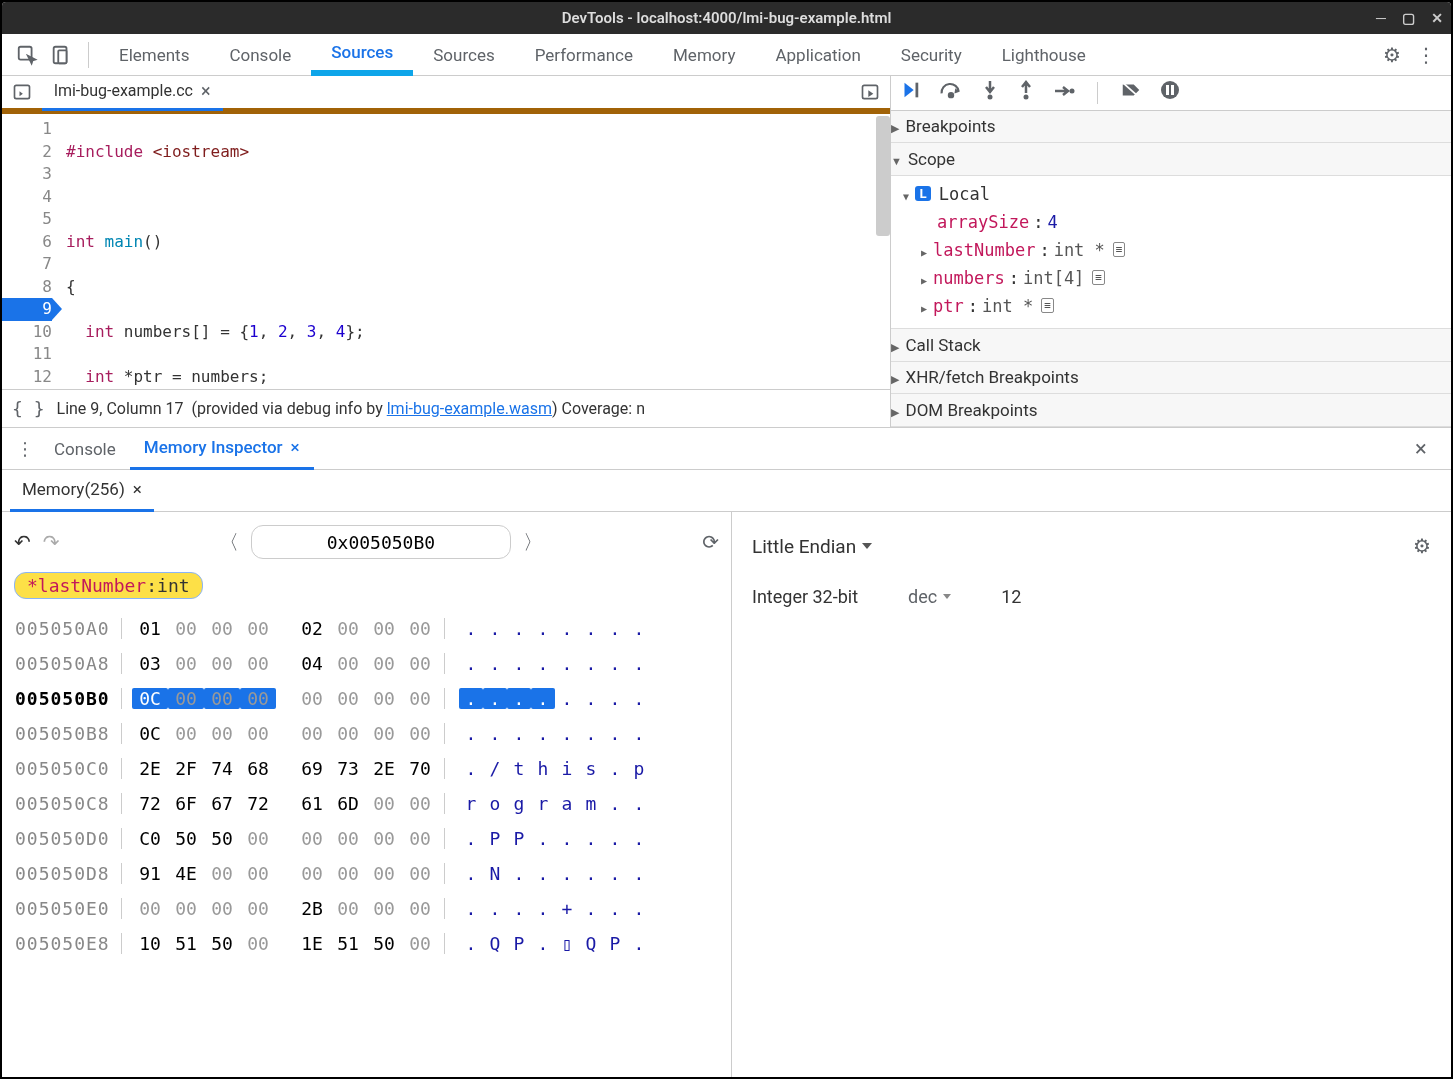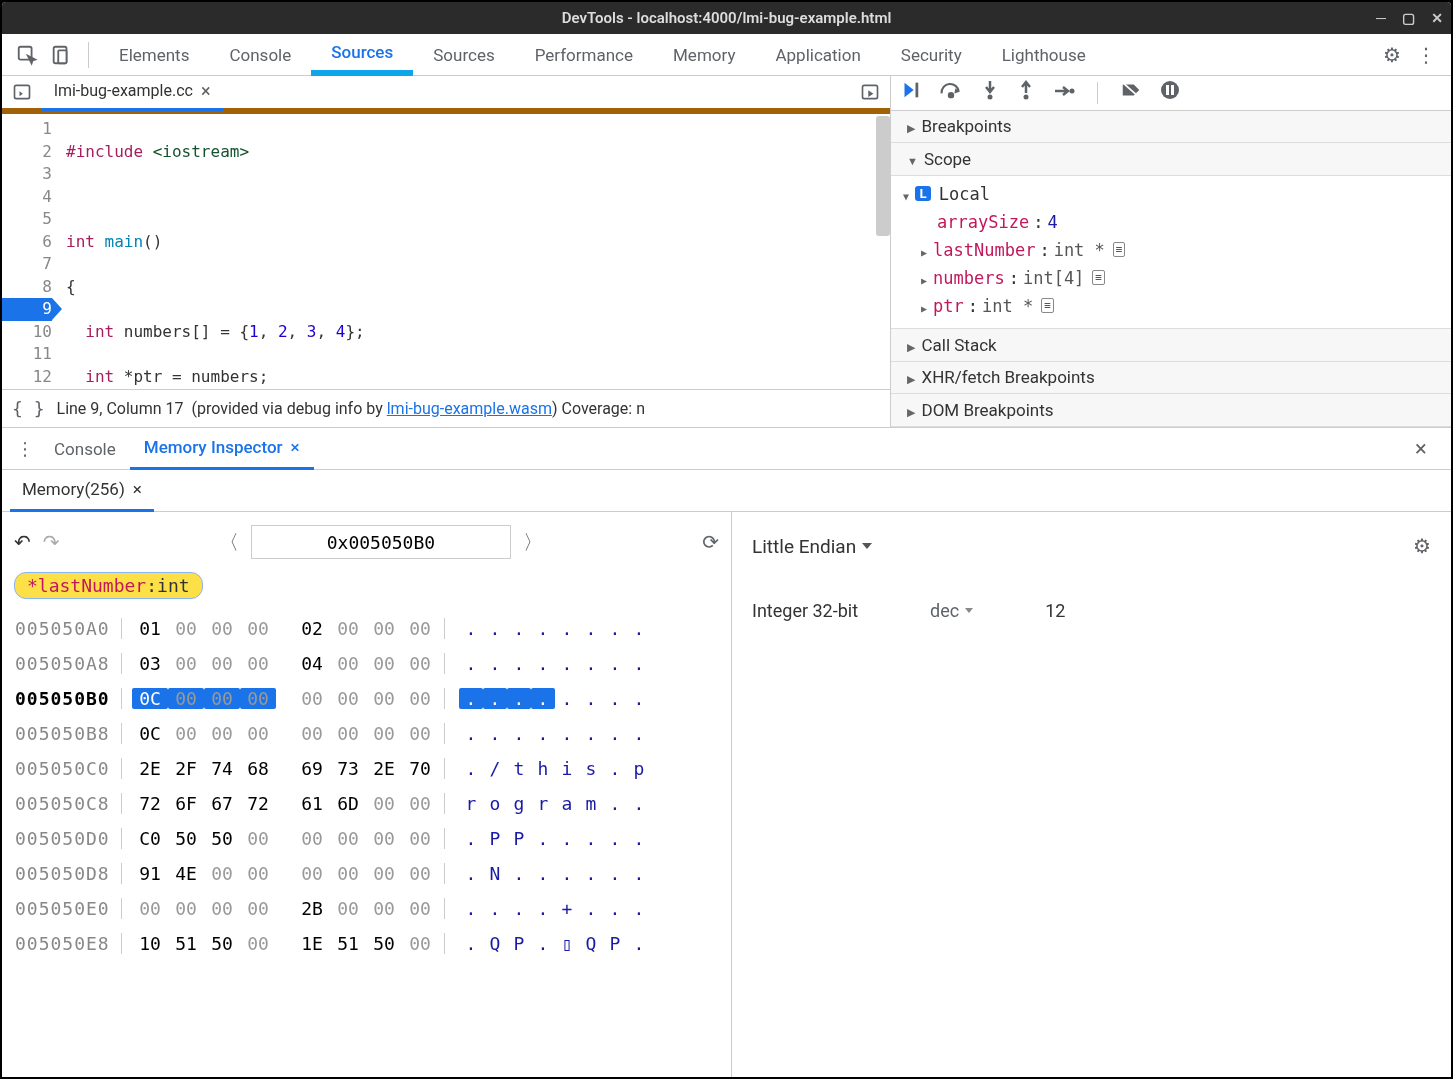--- a/index.html
+++ b/index.html
@@ -24,34 +24,34 @@
 .file-tabs .spacer { flex: 1; }
 .file-tabs .play { width: 40px; display: flex; justify-content: center; color: #5f6368; font-size: 18px; }
 .code-area { flex: 1; display: flex; font-family: "Menlo", "Consolas", monospace; font-size: 16px; overflow: hidden; position: relative; }
 .gutter { width: 58px; text-align: right; padding-right: 8px; color: #888; background: #fff; padding-top: 4px; line-height: 22.5px; }
 .gutter .ln { height: 22.5px; }
 .gutter .ln.active { background: #1a73e8; color: #fff; position: relative; }
 .gutter .ln.active::after { content: ""; position: absolute; right: -10px; top: 0; border-top: 11px solid transparent; border-bottom: 11px solid transparent; border-left: 10px solid #1a73e8; }
 .code-lines { flex: 1; padding-top: 4px; padding-left: 6px; line-height: 22.5px; white-space: pre; }
 .code-lines .line { height: 22.5px; }
 .kw { color: #a71d5d; }
-.inc { color: #14532d; }
+.inc { color: #7f1d1d; }
 .num { color: #1c00cf; }
 .fn { color: #0086b3; }
 .sel { background: #aecbfa; border-radius: 2px; }
 .scroll-thumb { position: absolute; right: 0; top: 2px; width: 14px; height: 120px; background: #ccc; border-radius: 3px; }
 .status-line { height: 38px; display: flex; align-items: center; padding: 0 10px; border-top: 1px solid #ccc; font-size: 16px; color: #333; gap: 12px; overflow: hidden; white-space: nowrap; }
 .status-line .braces { font-family: monospace; font-size: 18px; color: #5f6368; }
 .status-line a { color: #1a73e8; text-decoration: underline; }
 .debug-panel { width: 560px; display: flex; flex-direction: column; }
 .debug-toolbar { height: 38px; display: flex; align-items: center; padding: 0 8px; gap: 18px; border-bottom: 1px solid #ccc; color: #5f6368; }
 .debug-toolbar .dbtn { font-size: 20px; cursor: pointer; }
 .debug-toolbar .resume { color: #1a73e8; }
 .debug-toolbar .vdiv { width: 1px; height: 22px; background: #ccc; margin: 0 4px; }
-.accordion-header { height: 36px; display: flex; align-items: center; padding: 0 16px; border-bottom: 1px solid #ddd; font-size: 17px; background: #f7f7f7; gap: 6px; }
+.accordion-header { height: 36px; display: flex; align-items: center; padding: 0 0; border-bottom: 1px solid #ddd; font-size: 17px; background: #f7f7f7; gap: 6px; }
 .accordion-header.expanded .tri::before { content: "▼"; font-size: 11px; color: #666; }
 .accordion-header.collapsed .tri::before { content: "▶"; font-size: 11px; color: #666; }
 .scope-content { padding: 4px 8px 8px 8px; font-family: monospace; font-size: 17px; border-bottom: 1px solid #ddd; }
 .scope-row { height: 28px; display: flex; align-items: center; gap: 4px; }
 .scope-row .tri-s::before { content: "▶"; font-size: 10px; color: #666; margin-right: 2px; }
 .scope-row.open .tri-s::before { content: "▼"; }
 .local-badge { background: #1a73e8; color: #fff; font-size: 13px; font-weight: bold; padding: 0 4px; border-radius: 3px; margin-right: 4px; }
 .var-name { color: #c2185b; }
 .var-val { color: #555; }
 .var-num { color: #1a1aa6; }
@@ -64,40 +64,40 @@
 .drawer-tabs .close-d { width: 36px; color: #5f6368; font-size: 22px; }
 .memtab-bar { height: 42px; display: flex; align-items: center; border-bottom: 1px solid #ccc; padding-left: 8px; }
 .memtab { height: 42px; display: flex; align-items: center; padding: 0 12px; font-size: 17px; border-bottom: 3px solid #1a73e8; gap: 8px; }
 .memory-body { flex: 1; display: flex; }
 .hex-panel { width: 730px; border-right: 1px solid #ccc; display: flex; flex-direction: column; padding: 10px 12px; }
 .hex-toolbar { height: 40px; display: flex; align-items: center; gap: 12px; margin-bottom: 10px; }
 .hex-toolbar .hbtn { font-size: 20px; color: #5f6368; cursor: pointer; }
 .hex-toolbar .undo { color: #333; }
 .hex-toolbar .redo { color: #aaa; }
 .hex-toolbar .spacer2 { flex: 1; }
-.addr-input { width: 260px; height: 34px; border: 1px solid #ccc; border-radius: 0; text-align: center; font-family: monospace; font-size: 18px; }
+.addr-input { width: 260px; height: 34px; border: 1px solid #ccc; border-radius: 12px; text-align: center; font-family: monospace; font-size: 18px; }
 .highlight-chip { display: inline-flex; align-items: center; border: 1px solid #8ab4f8; background: #fde047; border-radius: 12px; padding: 2px 12px; font-family: monospace; font-size: 18px; margin-bottom: 12px; width: fit-content; }
 .highlight-chip .ptr { color: #c2185b; }
 .highlight-chip .colon { color: #333; }
 .hex-table { font-family: "Menlo", monospace; font-size: 18px; border-left: 1px solid transparent; }
 .hex-row { display: flex; height: 35px; align-items: center; }
 .hex-addr { width: 106px; color: #888; letter-spacing: 1px; }
 .hex-addr.active { color: #000; font-weight: bold; }
 .hex-bytes { display: flex; border-left: 1px solid #ccc; padding-left: 10px; }
 .hex-byte { width: 36px; text-align: center; color: #000; }
 .hex-byte.gap { margin-right: 18px; }
 .hex-byte.sel { background: #1a73e8; color: #fff; border-radius: 2px; }
 .hex-ascii { display: flex; border-left: 1px solid #ccc; padding-left: 14px; margin-left: 6px; }
 .hex-char { width: 24px; text-align: center; color: #1a1aa6; }
 .hex-char.sel { background: #1a73e8; color: #fff; border-radius: 2px; }
 .value-panel { flex: 1; padding: 16px 20px; }
 .value-header { display: flex; align-items: center; justify-content: space-between; height: 36px; }
 .endian { font-size: 19px; display: flex; align-items: center; gap: 6px; }
 .endian::after { content: ""; border-top: 6px solid #555; border-left: 5px solid transparent; border-right: 5px solid transparent; }
-.value-row { display: flex; align-items: center; gap: 72px; margin-top: 36px; font-size: 18px; }
+.value-row { display: flex; align-items: center; gap: 50px; margin-top: 22px; font-size: 18px; }
 .value-row .fmt { display: flex; align-items: center; gap: 4px; color: #5f6368; }
 .value-row .fmt::after { content: ""; border-top: 5px solid #888; border-left: 4px solid transparent; border-right: 4px solid transparent; margin-left: 2px; }
 .hex-byte.zero { color: #999; }
 .gear2 { font-size: 20px; color: #5f6368; cursor: pointer; }
 </style>
 </head>
 <body>
 
 <div class="window">
   <div class="titlebar">

